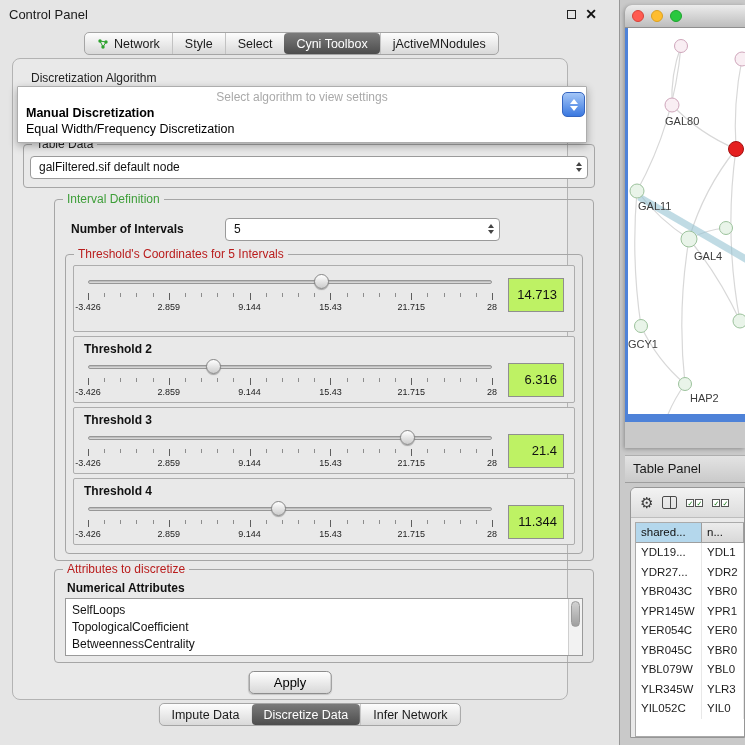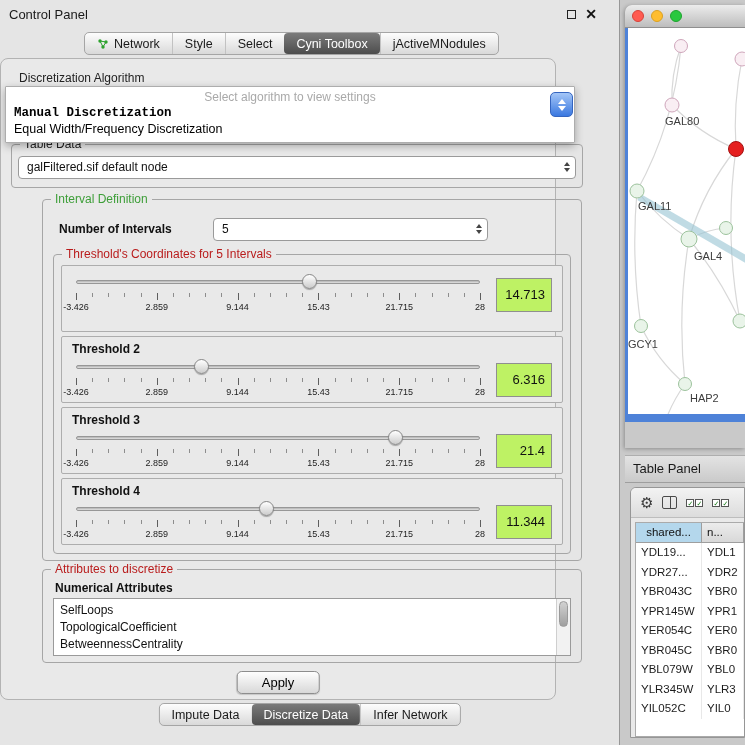--- a/index.html
+++ b/index.html
@@ -14,28 +14,28 @@
   .restore-box{width:9px;height:9px;border:1.5px solid #222;display:inline-block;}
   .close-x{font-size:14px;font-weight:bold;color:#111;line-height:14px;}
 
   .tabbar{position:absolute;display:inline-flex;align-items:stretch;height:23px;border:1px solid #a5a5a5;border-radius:5px;background:linear-gradient(#fdfdfd,#d9d9d9);}
   .tabbar.top{left:84px;top:32px;}
   .tabbar.bottom{left:50%;top:703px;transform:translateX(-50%);}
   .tab{display:flex;align-items:center;gap:5px;padding:0 12px;font-size:12.5px;color:#1a1a1a;border-left:1px solid #c2c2c2;white-space:nowrap;}
   .tab:first-child{border-left:none;}
   .tab.selected{background:linear-gradient(#7b7b7b,#4d4d4d);color:#fff;border-left:none;border-radius:4px;}
 
-  .content-panel{position:absolute;left:0;top:58px;width:556px;height:642px;background:#e9e9e9;border:1px solid #b3b3b3;border-radius:8px;}
+  .content-panel{position:absolute;left:12px;top:58px;width:556px;height:642px;background:#e9e9e9;border:1px solid #b3b3b3;border-radius:8px;}
 
   .disc-title{position:absolute;left:18px;top:12px;font-size:12px;z-index:1;color:#222;}
 
   .algo-popup{position:absolute;left:4px;top:27px;width:570px;background:#fff;border:1px solid #adadad;box-shadow:0 3px 9px rgba(0,0,0,0.30);z-index:50;padding:3px 0 5px;border-radius:1px;}
   .algo-placeholder{color:#a9a9a9;text-align:center;font-size:12px;height:15px;line-height:15px;}
   .algo-option{font-size:12.5px;padding:1px 8px;height:16px;line-height:15px;color:#000;}
-  .algo-option.emph{font-weight:bold;font-family:Liberation Mono, monospace;}
+  .algo-option.emph{font-weight:bold;}
   .blue-stepper{position:absolute;left:549px;top:33px;width:23px;height:25px;z-index:60;border-radius:5px;border:1px solid #3565c0;background:linear-gradient(#a4c6f7,#3a78e0);display:flex;flex-direction:column;align-items:center;justify-content:center;gap:2px;}
   .tri-up{width:0;height:0;border-left:4px solid transparent;border-right:4px solid transparent;border-bottom:5px solid #fff;}
   .tri-down{width:0;height:0;border-left:4px solid transparent;border-right:4px solid transparent;border-top:5px solid #fff;}
 
   .group{position:absolute;border:1px solid #a6a6a6;border-radius:4px;}
   .gtitle{position:absolute;top:-8px;left:8px;background:#e9e9e9;padding:0 4px;font-size:12px;color:#222;white-space:nowrap;}
   .gtitle.green{color:#3d9e38;}
   .gtitle.blue{color:#b91c1c;}
 
   .combo{position:relative;background:#fff;border:1px solid #9a9a9a;border-radius:4px;height:23px;line-height:21px;padding:0 22px 0 8px;font-size:12px;overflow:hidden;white-space:nowrap;}
@@ -88,21 +88,21 @@
   .table-window{position:absolute;left:630px;top:487px;width:115px;height:251px;background:#e9e9e9;border:1px solid #969696;border-radius:6px 0 0 0;overflow:hidden;}
   .t-toolbar{height:30px;display:flex;align-items:center;gap:9px;padding:0 9px;border-bottom:1px solid #bdbdbd;background:linear-gradient(#f3f3f3,#dcdcdc);}
   .gear{font-size:15px;color:#3a3a3a;line-height:15px;}
   .cols-icon{width:15px;height:13px;border:1.5px solid #4a4a4a;border-radius:2px;position:relative;flex:none;}
   .cols-icon::before{content:"";position:absolute;left:50%;top:0;bottom:0;width:1.5px;background:#4a4a4a;}
   .checks-icon{display:flex;gap:1px;flex:none;}
   .cbx{width:8px;height:8px;border:1px solid #555;background:#fff;font-size:7px;line-height:7px;text-align:center;color:#1a7a1a;}
   .t-grid{position:absolute;left:4px;top:34px;right:0;bottom:0;background:#fff;border:1px solid #aaa;border-right:none;}
   .t-header{display:flex;height:20px;}
   .t-hcell{font-size:11.5px;padding:0 5px;line-height:19px;border-right:1px solid #9e9e9e;border-bottom:1px solid #9e9e9e;background:linear-gradient(#ececec,#d8d8d8);overflow:hidden;white-space:nowrap;}
-  .t-hcell.selected{background:#b4d7ec;text-align:center;}
+  .t-hcell.selected{background:#b4d7ec;}
   .c1{width:66px;flex:none;}
   .c2{flex:1;}
   .trow{display:flex;height:19.5px;}
   .tcell{font-size:11.5px;padding:0 5px;line-height:19px;overflow:hidden;white-space:nowrap;border-right:1px solid #e8e8e8;color:#1c1c1c;}
 </style>
 </head>
 <body>
 
 <div class="control-panel">
 

